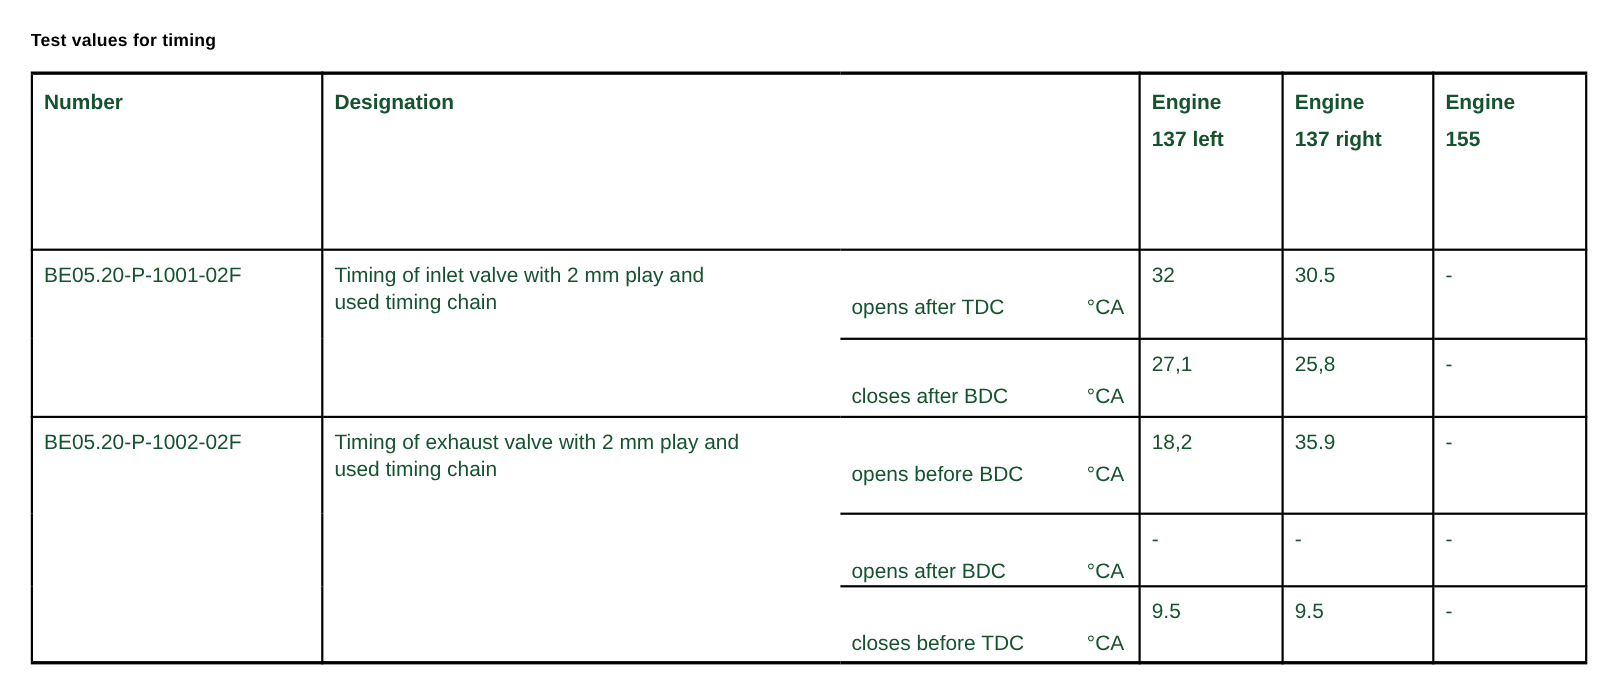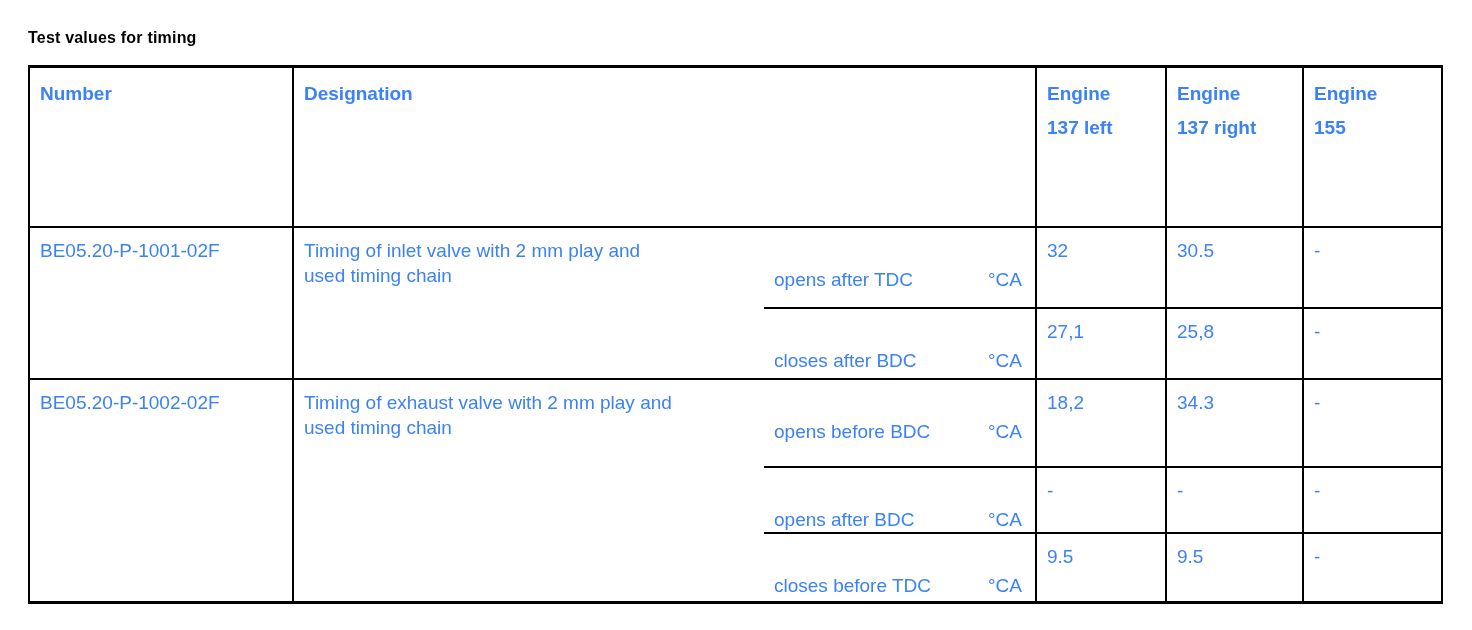--- a/index.html
+++ b/index.html
@@ -26,21 +26,21 @@
     position: absolute;
     left: 28px;
     top: 65px;
     width: 1413px;
     border-collapse: collapse;
     table-layout: fixed;
     border-style: solid;
     border-color: #000000;
     border-width: 3px 2px 3px 2px;
     font-size: 19px;
-    color: #3b82f6;
+    color: #14532d;
   }
   .timing-table th, .timing-table td {
     border: 2px solid #000000;
     vertical-align: top;
     padding: 10px 10px 0 10px;
     line-height: 25px;
     font-weight: normal;
     text-align: left;
     overflow: hidden;
   }
@@ -131,21 +131,21 @@
         <div>Timing of exhaust valve with 2 mm play and</div>
         <div>used timing chain</div>
       </td>
       <td class="c-cond">
         <div class="cond-wrap">
           <span>opens before BDC</span>
           <span class="unit">°CA</span>
         </div>
       </td>
       <td>18,2</td>
-      <td>34.3</td>
+      <td>35.9</td>
       <td>-</td>
     </tr>
     <tr style="height:55px">
       <td class="c-cond">
         <div class="cond-wrap">
           <span>opens after BDC</span>
           <span class="unit">°CA</span>
         </div>
       </td>
       <td>-</td>

